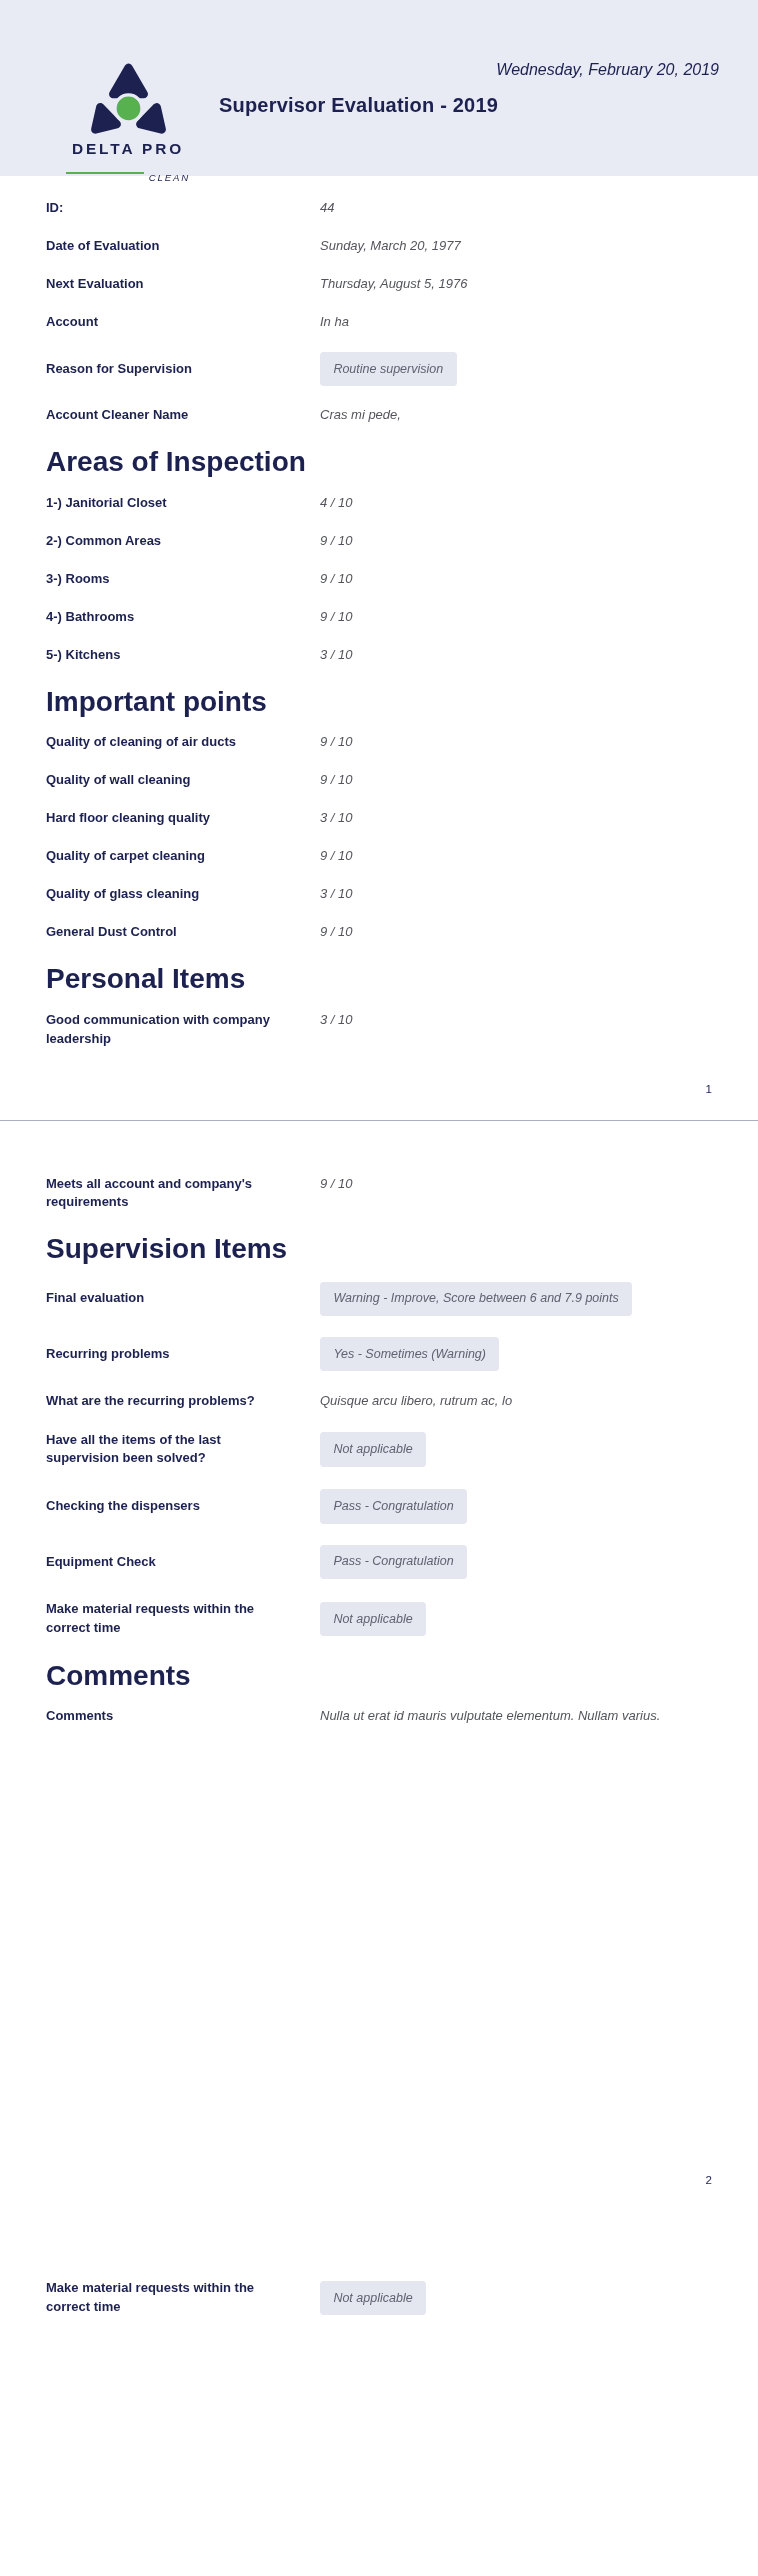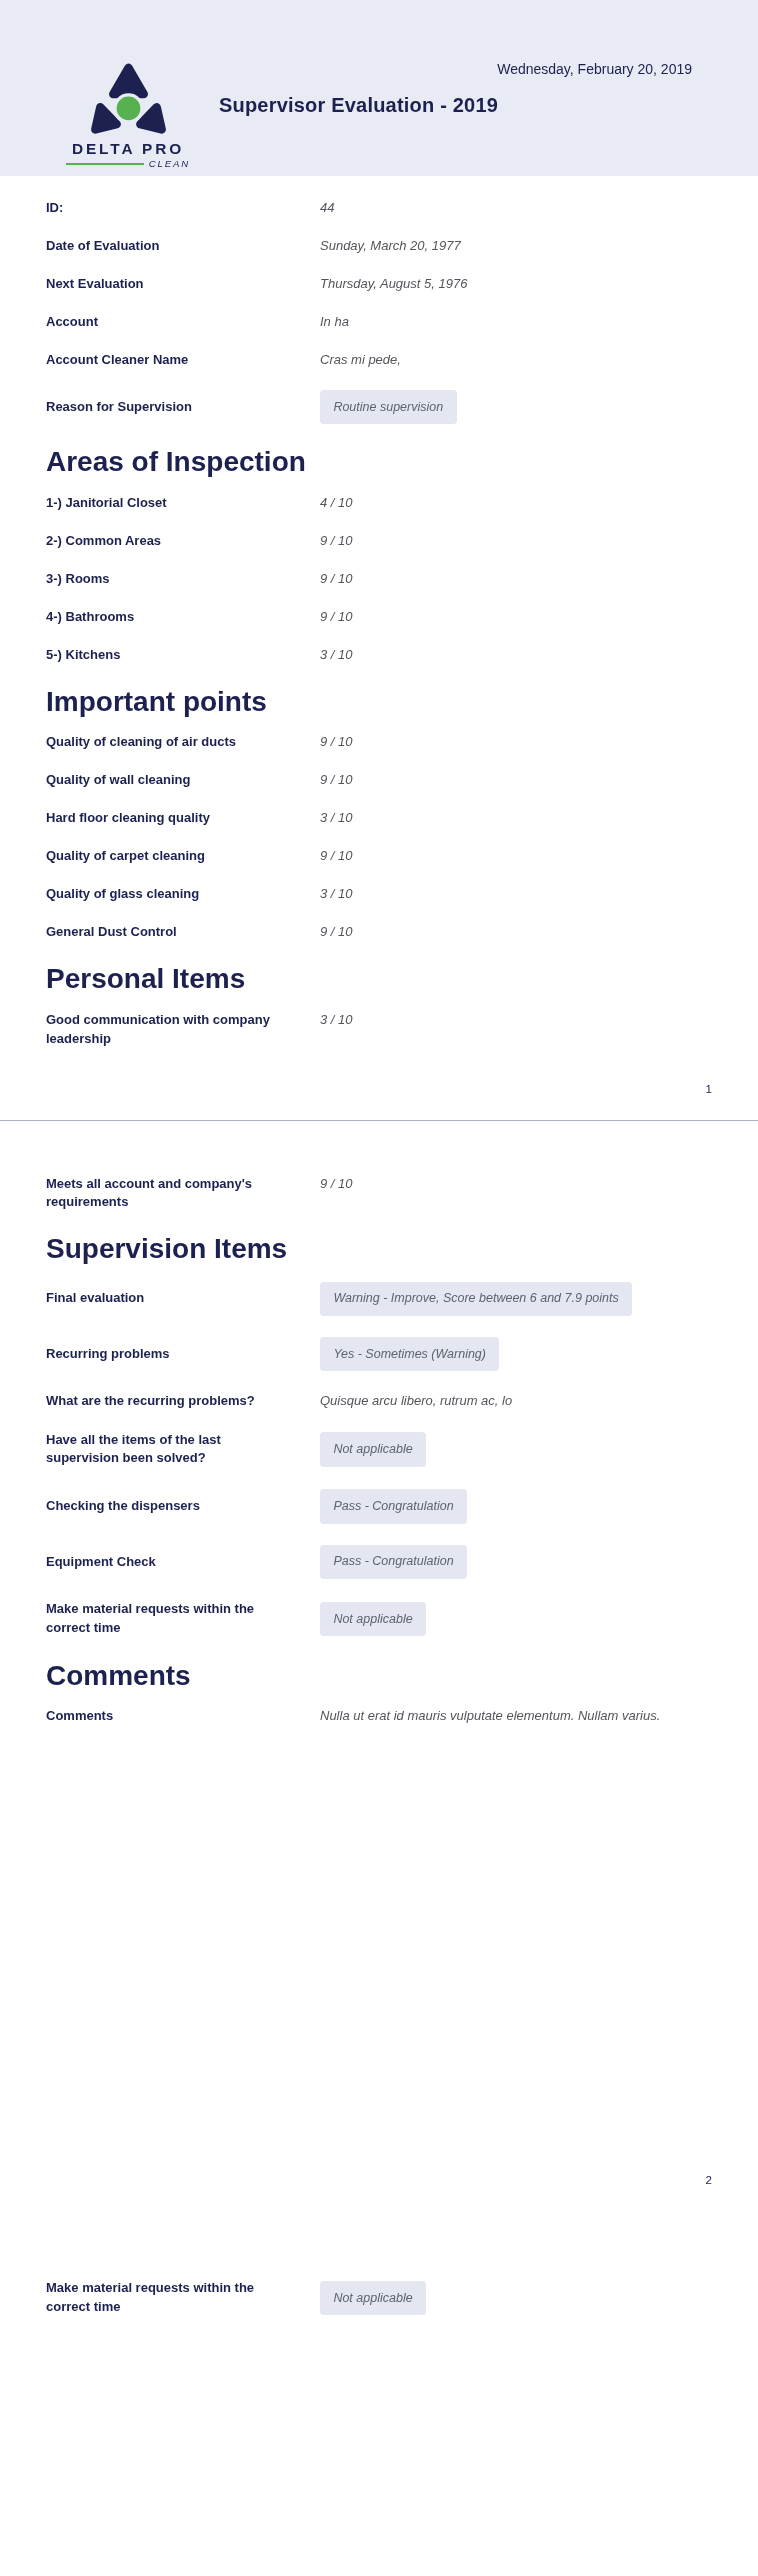--- a/index.html
+++ b/index.html
@@ -12,28 +12,28 @@
     --logo_green:#57b14e;
     --divider:#aab0bf;
   }
   *{box-sizing:border-box;margin:0;padding:0;}
   html,body{background:#ffffff;}
   body{font-family:"Liberation Sans",sans-serif;}
   .doc{width:758px;min-height:2576px;margin:0 auto;background:#ffffff;position:relative;}
 
   
   .header{position:relative;height:176px;background:var(--header_bg,#e8eaf4);}
-  .header-date{position:absolute;top:61px;right:66px;font-size:14px;color:var(--navy,#1c2150);}
+  .header-date{position:absolute;top:61px;right:39px;font-size:16px;color:var(--navy,#1c2150);font-style:italic;}
   .title{position:absolute;left:219px;top:94px;font-size:20px;font-weight:700;color:var(--navy,#1c2150);letter-spacing:0.2px;}
   .logo{position:absolute;left:60px;top:56px;width:136px;text-align:center;}
   .logo-mark{display:block;width:113px;height:88px;margin:0 auto;}
   .logo-mark .tri{fill:var(--navy,#1c2150);stroke:var(--navy,#1c2150);stroke-width:10;stroke-linejoin:round;}
   .logo-mark .logo-circle{fill:var(--logo_green,#57b14e);stroke:var(--header_bg,#e8eaf4);stroke-width:4;}
   .logo-name{font-size:15.4px;font-weight:700;letter-spacing:2.9px;color:var(--navy,#1c2150);margin-top:-3.8px;white-space:nowrap;}
-  .logo-sub{display:flex;align-items:center;margin-top:0;padding:0 5.8px;}
+  .logo-sub{display:flex;margin-top:14px;padding:0 5.8px;}
   .logo-rule{flex:1;height:1.9px;background:var(--logo_green,#57b14e);margin-right:4.8px;}
   .logo-tagline{font-size:9.6px;font-style:italic;letter-spacing:1.9px;color:var(--navy,#1c2150);}
 
   
   .content{padding:13.4px 46px 0;}
   .row{display:grid;grid-template-columns:274px 1fr;align-items:start;padding:9.6px 0;}
   .row-chip{align-items:center;padding:10.6px 0;}
   .label{font-size:13px;font-weight:700;color:var(--navy,#1c2150);line-height:1.45;padding-right:46px;}
   .value{font-size:13px;color:var(--value_grey,#54555c);line-height:1.45;font-style:italic;}
   .chip{display:inline-block;background:var(--chip_bg,#e4e6f0);color:var(--chip_text,#5e6370);
@@ -80,30 +80,30 @@
         <div class="value">Sunday, March 20, 1977</div>
       </div>
       <div class="row">
         <div class="label">Next Evaluation</div>
         <div class="value">Thursday, August 5, 1976</div>
       </div>
       <div class="row">
         <div class="label">Account</div>
         <div class="value">In ha</div>
       </div>
+      <div class="row row-chip">
+        <div class="label">Reason for Supervision</div>
+        <div class="value">
+          <span class="chip">Routine supervision</span>
+        </div>
+      </div>
       <div class="row">
         <div class="label">Account Cleaner Name</div>
         <div class="value">Cras mi pede,</div>
       </div>
-      <div class="row row-chip">
-        <div class="label">Reason for Supervision</div>
-        <div class="value">
-          <span class="chip">Routine supervision</span>
-        </div>
-      </div>
     </section>
 
     <h2 class="section-heading">Areas of Inspection</h2>
     <section>
       <div class="row">
         <div class="label">1-) Janitorial Closet</div>
         <div class="value">4 / 10</div>
       </div>
       <div class="row">
         <div class="label">2-) Common Areas</div>

